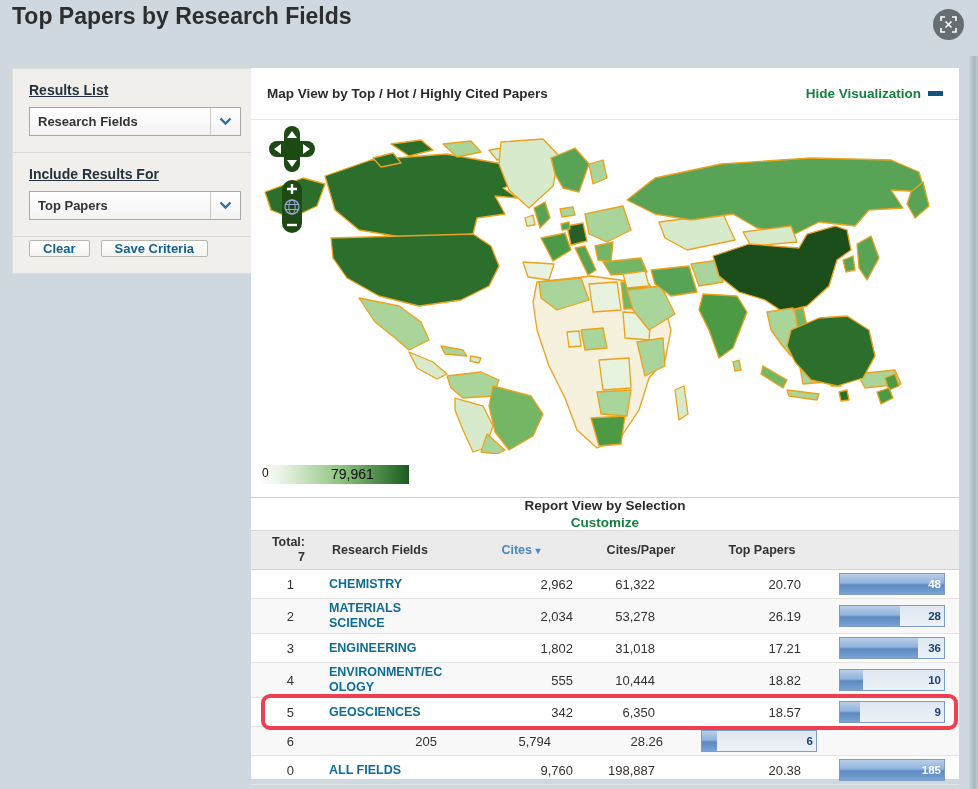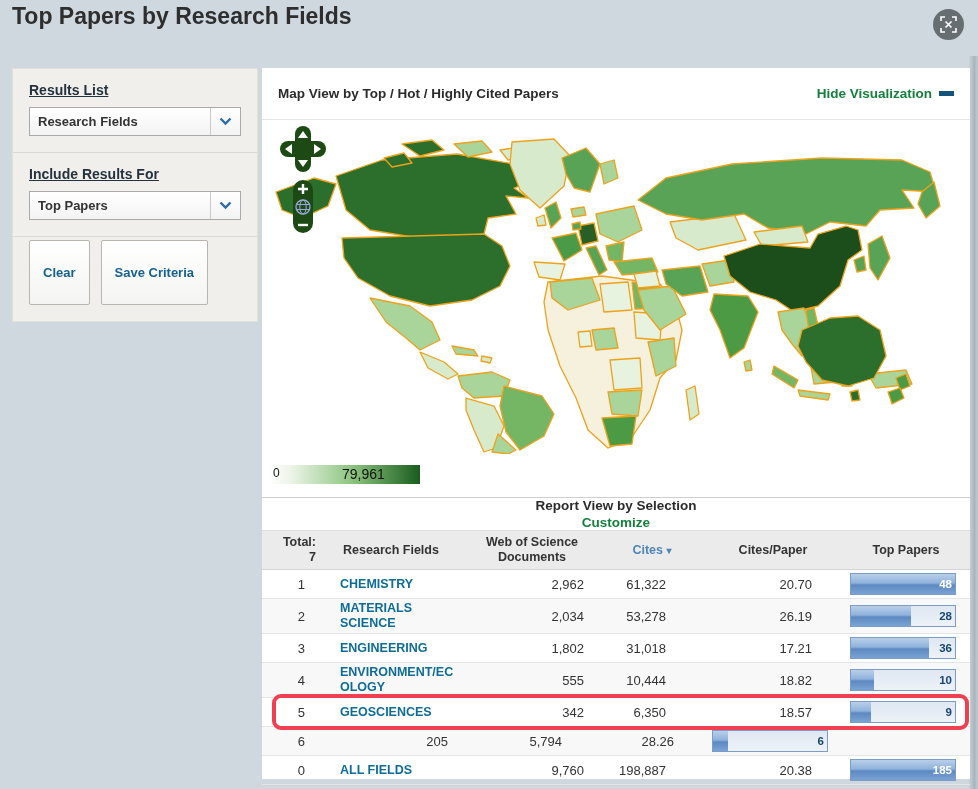--- a/index.html
+++ b/index.html
@@ -24,23 +24,23 @@
   .help-badge{width:17px;height:17px;border-radius:50%;background:#1d5b8a;color:#fff;
     font-size:11px;font-weight:bold;display:inline-flex;align-items:center;justify-content:center;cursor:pointer;}
   .filter-note{color:#9a9a98;font-size:11.5px;font-style:italic;font-weight:bold;line-height:1.3;margin:2px 0 8px 0;}
   .add-filter{color:#15618f;font-size:13.5px;font-weight:bold;cursor:pointer;margin-bottom:6px;display:inline-block;}
   .filter-box{background:#fff;border:1px solid #c9c6c1;border-radius:3px;min-height:84px;padding:5px;}
   .filter-tag{background:linear-gradient(#f0eeeb,#ddd9d3);border:1px solid #c6c2bb;border-radius:3px;
     padding:4px 7px;font-size:12.5px;font-weight:bold;color:#3b3b3b;display:flex;gap:7px;line-height:1.25;cursor:default;}
   .tag-x{color:#8f8f8f;cursor:pointer;}
   .btn-row{display:flex;gap:11px;padding-top:3px;}
   .btn{background:linear-gradient(#ffffff,#f4f4f2);border:1px solid #b9b6b0;border-radius:2px;
-    padding:24px 13px;font-size:13px;font-weight:bold;color:#15618f;cursor:pointer;}
+    padding:0 13px;font-size:13px;font-weight:bold;color:#15618f;cursor:pointer;}
   
-  .main{position:absolute;left:262px;top:68px;width:708px;height:711px;background:#fff;box-sizing:border-box;}
+  .main{position:absolute;left:251px;top:68px;width:708px;height:711px;background:#fff;box-sizing:border-box;}
   .viz-header{height:52px;display:flex;align-items:center;justify-content:space-between;
     padding:0 16px;border-bottom:1px solid #e6e6e6;box-sizing:border-box;}
   .viz-title,.report-title{font-size:13.5px;font-weight:bold;color:#2b2b2b;}
   .blue-link{color:#15803d;font-size:13.5px;font-weight:bold;cursor:pointer;display:flex;align-items:center;gap:7px;}
   .minus-block{width:15px;height:5px;background:#15537a;display:inline-block;}
   .map-area{position:relative;height:377px;}
   .world-map{position:absolute;left:0;top:14px;}
   .map-controls{position:absolute;left:18px;top:6px;}
   .map-legend{position:absolute;left:8px;bottom:13px;width:150px;height:19px;
     background:linear-gradient(to right,#ffffff,#eaf3e6 15%,#8cc47e 55%,#1a5c1f 100%);}
@@ -240,21 +240,20 @@
     <span class="report-title">Report View by Selection</span>
     <span class="blue-link">Customize</span>
   </div>
 
   <div class="grid-row table-header">
     <div class="th th-total">
       <div>Total:</div>
       <div>7</div>
     </div>
     <div class="th">Research Fields</div>
-    <div class="th">Web of Science Documents</div>
     <div class="th th-cites">
       <span>Cites</span>
       <span class="sort-arrow">▾</span>
     </div>
     <div class="th">Cites/Paper</div>
     <div class="th">Top Papers</div>
   </div>
 
   <div id="table-body">
   <div class="grid-row t-row">

